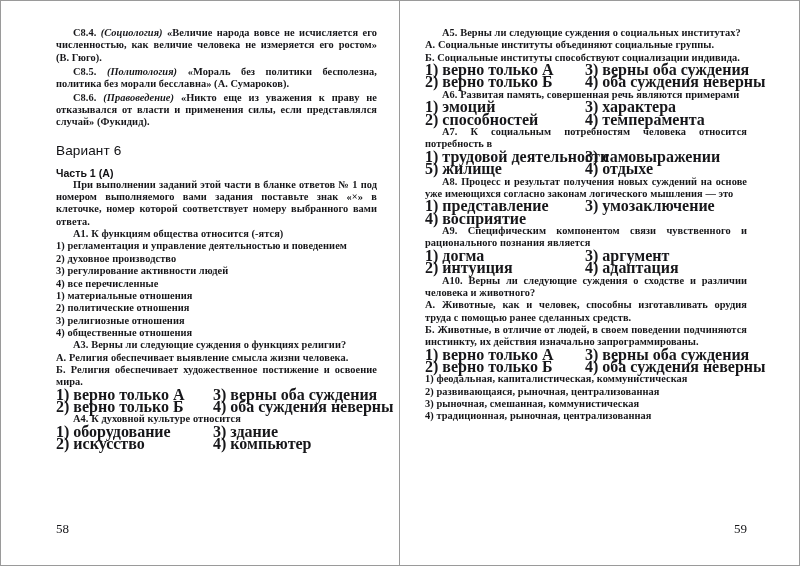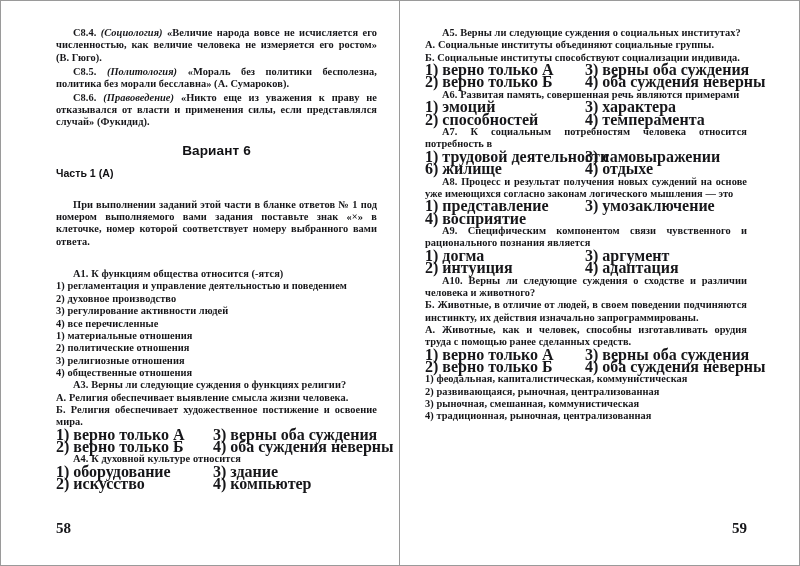--- a/index.html
+++ b/index.html
@@ -67,39 +67,38 @@
   }
   .tag {
     font-weight: 700;
   }
   .src {
     font-weight: 700;
     font-style: italic;
   }
   .heading-variant {
     font-family: "Liberation Sans", "DejaVu Sans", sans-serif;
-    font-weight: 700;
+    font-weight: 400;
     font-size: 13.6px;
-    text-align: center;
     margin: 14px 0 0 0;
     text-indent: 0;
     color: #111114;
     letter-spacing: 0.1px;
   }
   .heading-part {
     font-family: Liberation Sans, sans-serif;
     font-weight: 700;
     font-size: 10.6px;
     text-align: left;
     margin: 9px 0 0 0;
     text-indent: 0;
     color: #111114;
   }
   .gap-sm { margin-top: 1.5px; }
-  .gap-md { margin-top: 20px; }
+  .gap-md { margin-top: 0; }
 
   
   .opts {
     display: grid;
     grid-template-columns: 157px auto;
     font-size: 16px;
     line-height: 12.4px;
     font-weight: 700;
     color: #17171a;
     margin: 0;
@@ -107,22 +106,22 @@
   .page-right .opts {
     grid-template-columns: 160px auto;
   }
   .opts > div {
     white-space: nowrap;
   }
 
   .folio {
     position: absolute;
     bottom: 28px;
-    font-size: 15px;
-    font-weight: 700;
+    font-size: 13px;
+    font-weight: 400;
     color: #17171a;
     font-family: "Liberation Serif", "DejaVu Serif", serif;
   }
   .folio-left { left: 55px; }
   .folio-right { right: 52px; margin-left: 24px; }
 </style>
 </head>
 <body>
 
 <div class="spread">
@@ -192,42 +191,42 @@
         <div>1) эмоций</div>
         <div>3) характера</div>
         <div>2) способностей</div>
         <div>4) темперамента</div>
       </div>
 
       <p class="block para"><span class="tag">А7.</span> <span>К социальным потребностям человека относится потребность в</span></p>
       <div class="opts">
         <div>1) трудовой деятельности</div>
         <div>3) самовыражении</div>
-        <div>6) жилище</div>
+        <div>5) жилище</div>
         <div>4) отдыхе</div>
       </div>
 
       <p class="block para"><span class="tag">А8.</span> <span>Процесс и результат получения новых суждений на основе уже имеющихся согласно законам логического мышления — это</span></p>
       <div class="opts">
         <div>1) представление</div>
         <div>3) умозаключение</div>
         <div>4) восприятие</div>
       </div>
 
       <p class="block para"><span class="tag">А9.</span> <span>Специфическим компонентом связи чувственного и рационального познания является</span></p>
       <div class="opts">
         <div>1) догма</div>
         <div>3) аргумент</div>
         <div>2) интуиция</div>
         <div>4) адаптация</div>
       </div>
 
       <p class="block para"><span class="tag">А10.</span> <span>Верны ли следующие суждения о сходстве и различии человека и животного?</span></p>
+      <p class="block para-noindent">А. Животные, как и человек, способны изготавливать орудия труда с помощью ранее сделанных средств.</p>
       <p class="block para-noindent">Б. Животные, в отличие от людей, в своем поведении подчиняются инстинкту, их действия изначально запрограммированы.</p>
-      <p class="block para-noindent">А. Животные, как и человек, способны изготавливать орудия труда с помощью ранее сделанных средств.</p>
       <div class="opts">
         <div>1) верно только А</div>
         <div>3) верны оба суждения</div>
         <div>2) верно только Б</div>
         <div>4) оба суждения неверны</div>
       </div>
 
       <p class="block para-noindent">1) феодальная, капиталистическая, коммунистическая</p>
       <p class="block para-noindent">2) развивающаяся, рыночная, централизованная</p>
       <p class="block para-noindent">3) рыночная, смешанная, коммунистическая</p>

